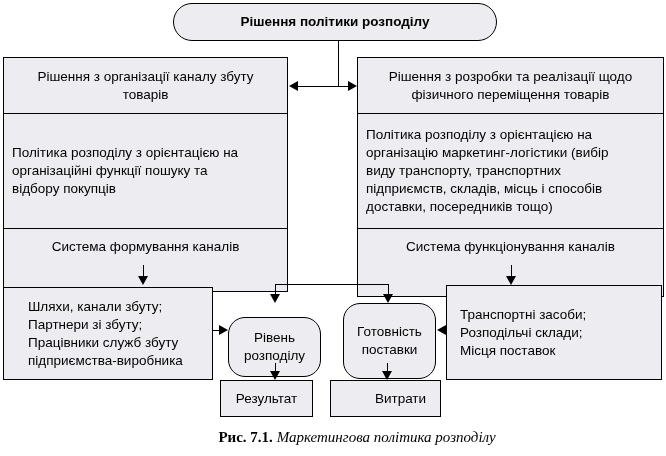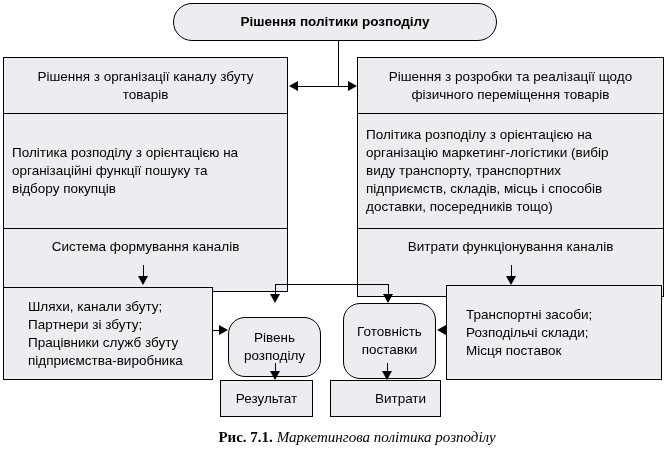--- a/index.html
+++ b/index.html
@@ -56,40 +56,40 @@
   </div>
 
   <div class="col" style="left:357px;top:57px;width:307px;height:240px;">
     <div class="cell" style="height:55px;padding:0 10px;">Рішення з розробки та реалізації щодо
 фізичного переміщення товарів</div>
     <div class="cell leftalign" style="height:115px;padding:0 8px;">Політика розподілу з орієнтацією на
 організацію маркетинг-логістики (вибір
 виду транспорту, транспортних
 підприємств, складів, місць і способів
 доставки, посередників тощо)</div>
-    <div class="cell" style="height:36px;">Витрати функціонування каналів</div>
+    <div class="cell" style="height:36px;">Система функціонування каналів</div>
   </div>
 
   <div class="line" style="left:143px;top:265px;width:1px;height:12px;"></div>
   <div class="arr arr-down" style="left:138px;top:276px;"></div>
   <div class="line" style="left:511px;top:265px;width:1px;height:12px;"></div>
   <div class="arr arr-down" style="left:506px;top:276px;"></div>
 
   <div class="line" style="left:275px;top:284px;width:114px;height:1px;"></div>
   <div class="line" style="left:275px;top:284px;width:1px;height:11px;"></div>
   <div class="arr arr-down" style="left:270px;top:294px;"></div>
   <div class="line" style="left:388px;top:284px;width:1px;height:11px;"></div>
   <div class="arr arr-down" style="left:383px;top:294px;"></div>
 
   <div class="box leftalign" style="left:3px;top:287px;width:210px;height:93px;padding:0 24px;">Шляхи, канали збуту;
 Партнери зі збуту;
 Працівники служб збуту
 підприємства-виробника</div>
 
-  <div class="box leftalign" style="left:446px;top:285px;width:216px;height:95px;padding:0 19px;">Транспортні засоби;
+  <div class="box leftalign" style="left:446px;top:285px;width:216px;height:95px;padding:0 13px;">Транспортні засоби;
 Розподільчі склади;
 Місця поставок</div>
 
   <div class="line" style="left:213px;top:330px;width:7px;height:1px;"></div>
   <div class="arr arr-right" style="left:219px;top:325px;"></div>
   <div class="line" style="left:444px;top:330px;width:3px;height:1px;"></div>
   <div class="arr arr-left" style="left:437px;top:325px;"></div>
 
   <div class="box rounded" style="left:228px;top:317px;width:93px;height:60px;">Рівень
 розподілу</div>

